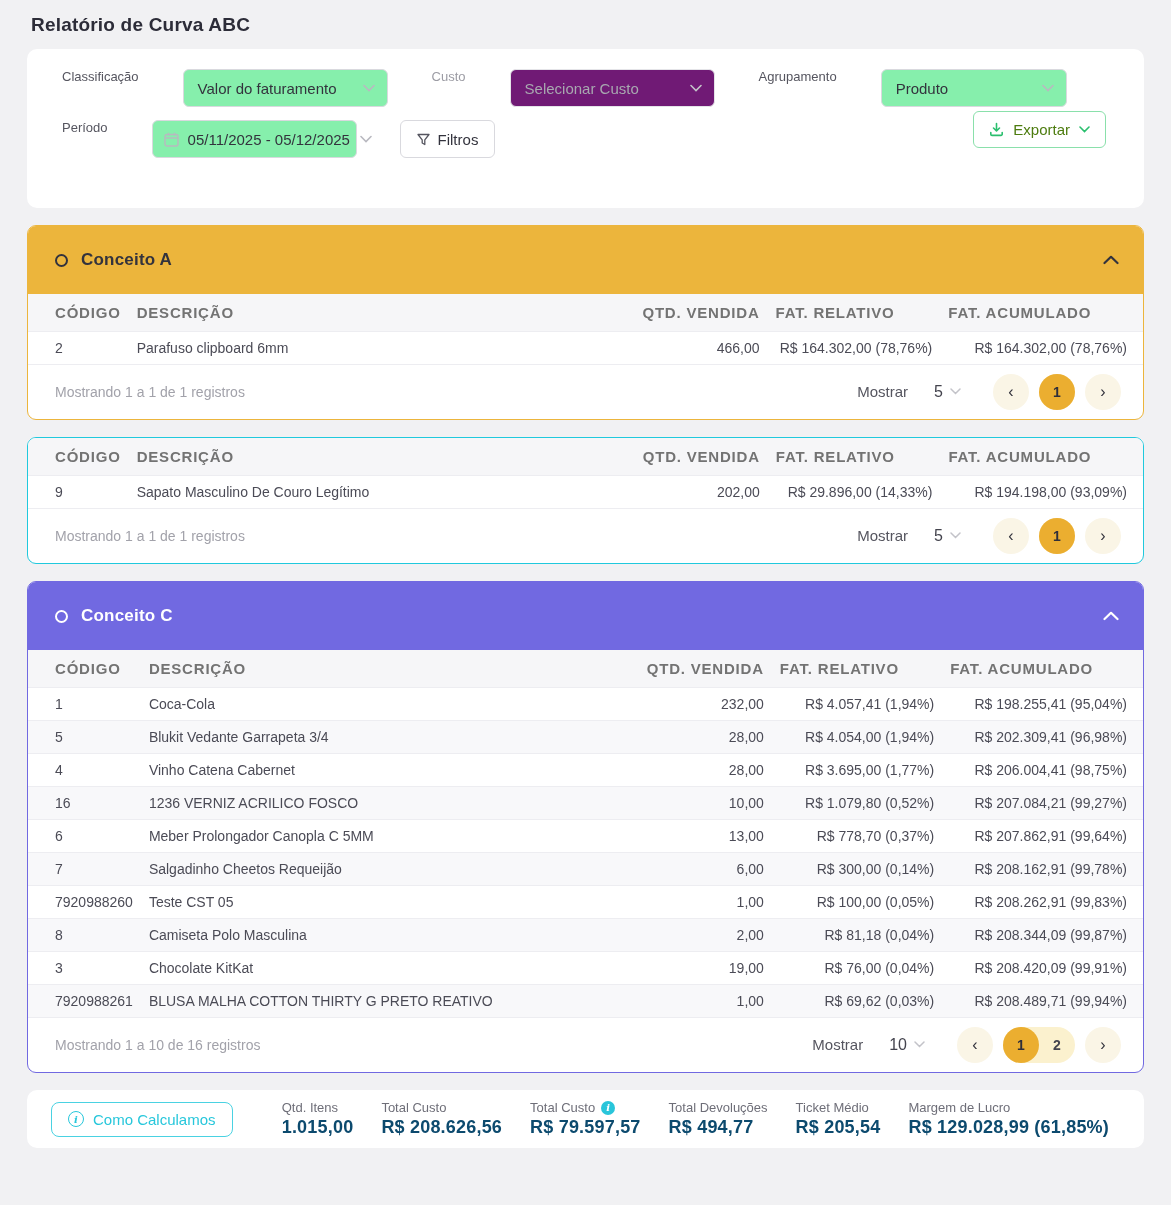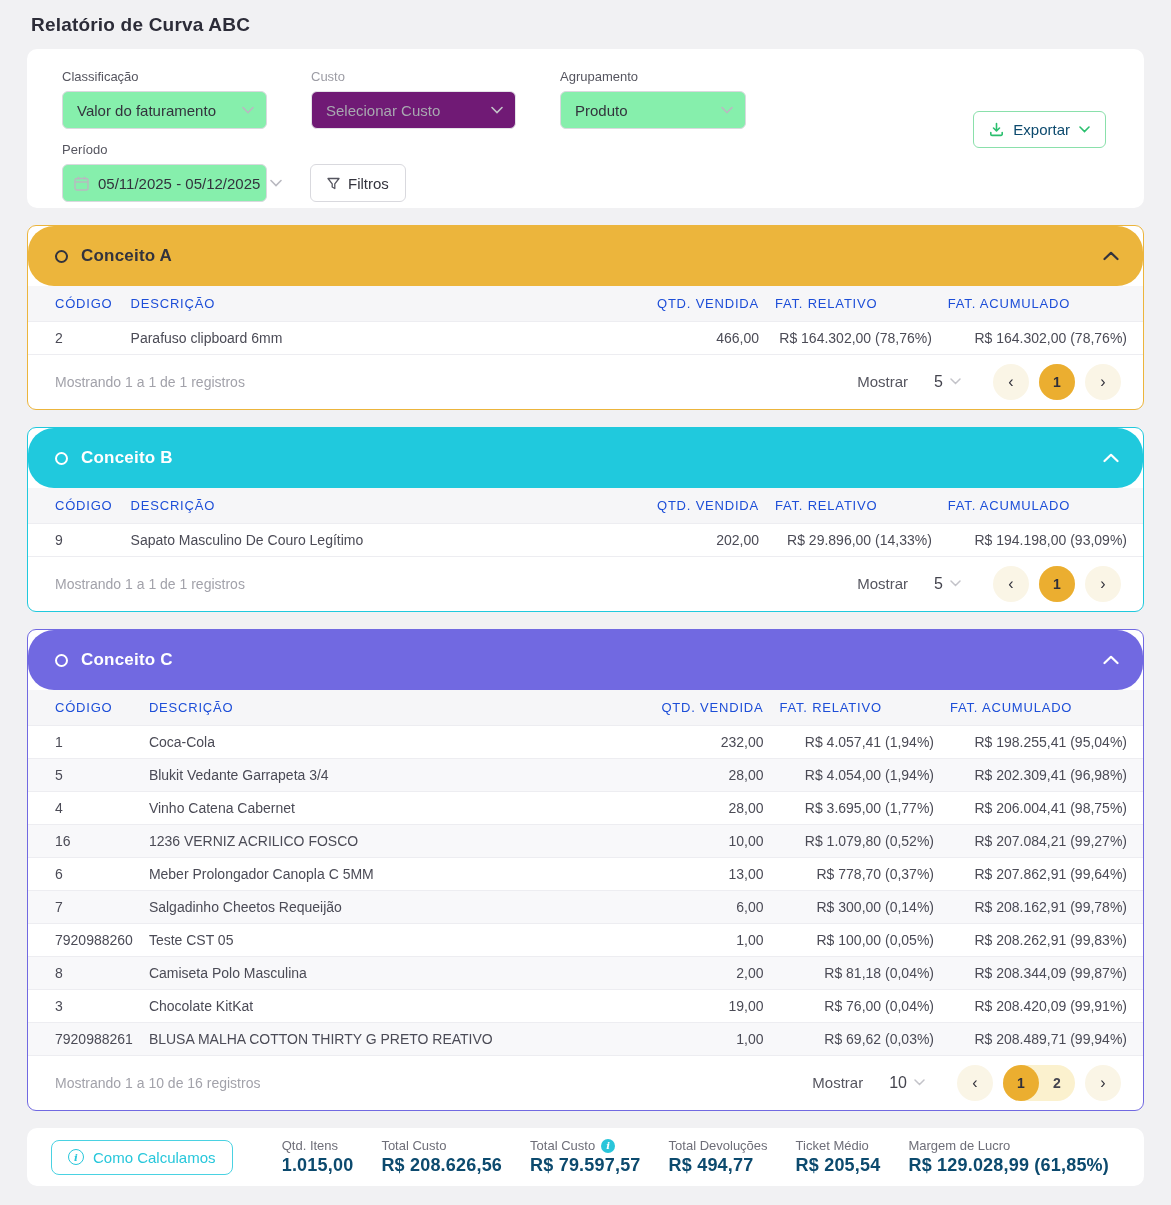--- a/index.html
+++ b/index.html
@@ -15,21 +15,21 @@
   
   .filter-card {
     position: relative;
     background: #ffffff;
     border-radius: 10px;
     padding: 20px 38px 24px 35px;
     margin-bottom: 17px;
     height: 159px;
   }
   .filter-row { display: flex; gap: 44px; }
-  .field { display: flex; flex-direction: column; }
+  .field { display: flex; flex-direction: row; gap: 44px; }
   .field-label { font-size: 13px; color: #55555f; margin-bottom: 7px; }
   .field-label.disabled { color: #9c9ca4; }
   .select {
     display: flex; align-items: center; justify-content: space-between;
     height: 38px; border: 1px solid #d9d9de; border-radius: 6px;
     background: #86efac; padding: 0 12px 0 14px; font-size: 15px; color: #33333d;
     cursor: pointer;
   }
   .select.disabled { background: #701a75; border-color: #e4e4e8; color: #a8a8b0; }
   .select .chev { flex: 0 0 auto; margin-left: 10px; }
@@ -41,56 +41,55 @@
   .btn-filtros {
     display: inline-flex; align-items: center; gap: 8px;
     height: 38px; padding: 0 16px; border: 1px solid #d9d9de; border-radius: 6px;
     background: #fff; font-size: 15px; color: #33333d; cursor: pointer;
     font-family: inherit;
   }
   .btn-exportar {
     position: absolute; right: 38px; top: 62px;
     display: inline-flex; align-items: center; gap: 9px;
     height: 37px; padding: 0 15px; border: 1px solid #8ae0ab; border-radius: 6px;
-    background: #ffffff; font-size: 15px; color: #0c4a6e; cursor: pointer;
+    background: #ffffff; font-size: 15px; color: #4d7c0f; cursor: pointer;
     font-family: inherit;
   }
 
   
   .section-card {
     border: 1px solid var(--accent);
     border-radius: 9px;
     background: #fff;
     margin-bottom: 17px;
     overflow: hidden;
   }
   .section-header {
     background: var(--accent);
     color: var(--header-text);
-    height: 60px;
+    height: 68px;
     display: flex; align-items: center;
     padding: 0 24px 0 27px;
     cursor: pointer;
-    border-radius: 26px;
   }
   .ring-icon {
     width: 13px; height: 13px; border: 2px solid currentColor; border-radius: 50%;
     display: inline-block; margin-right: 13px; flex: 0 0 auto;
   }
   .section-title { font-size: 17px; font-weight: 600; letter-spacing: .2px; }
   .collapse-btn {
     margin-left: auto; background: none; border: none; color: inherit; cursor: pointer;
     display: flex; align-items: center;
   }
   table { width: 100%; border-collapse: collapse; }
   col.c1 { width: 9.2%; } col.c2 { width: 42.3%; } col.c3 { width: 15.5%; }
   col.c4 { width: 15.5%; } col.c5 { width: 17.5%; }
   thead th {
     background: #f6f6f8;
-    font-size: 13px; font-weight: 400; letter-spacing: .8px; color: #1d4ed8;
+    font-size: 15px; font-weight: 700; letter-spacing: .8px; color: #737373;
     text-align: left; padding: 10px 16px 10px 0; white-space: nowrap;
   }
   thead th:first-child { padding-left: 27px; }
   thead th.num { text-align: right; }
   tbody td {
     font-size: 14px; color: #4b4b56;
     padding: 8px 16px 8px 0; border-top: 1px solid #ededf1; white-space: nowrap;
   }
   tbody td:first-child { padding-left: 27px; }
   tbody td.num { text-align: right; }
@@ -290,29 +289,20 @@
         </span>
         <button class="nav-btn">‹</button>
         <span class="pages">
               <button class="page-btn active">1</button>
             </span>
         <button class="nav-btn">›</button>
       </div>
     </div>
   </div>
       <div class="section-card" style="--accent: #20C9DD; --header-text: #FFFFFF;">
-    <div class="section-header">
-      <span class="ring-icon"></span>
-      <span class="section-title">Conceito B</span>
-      <button class="collapse-btn">
-        <svg width="16" height="10" viewBox="0 0 16 10">
-              <path d="M1.5 8 L8 1.8 L14.5 8" fill="none" stroke="currentColor" stroke-width="2.2" stroke-linecap="round" stroke-linejoin="round"></path>
-            </svg>
-      </button>
-    </div>
     <table>
       <colgroup>
             <col class="c1">
             <col class="c2">
             <col class="c3">
             <col class="c4">
             <col class="c5">
           </colgroup>
       <thead>
         <tr>

